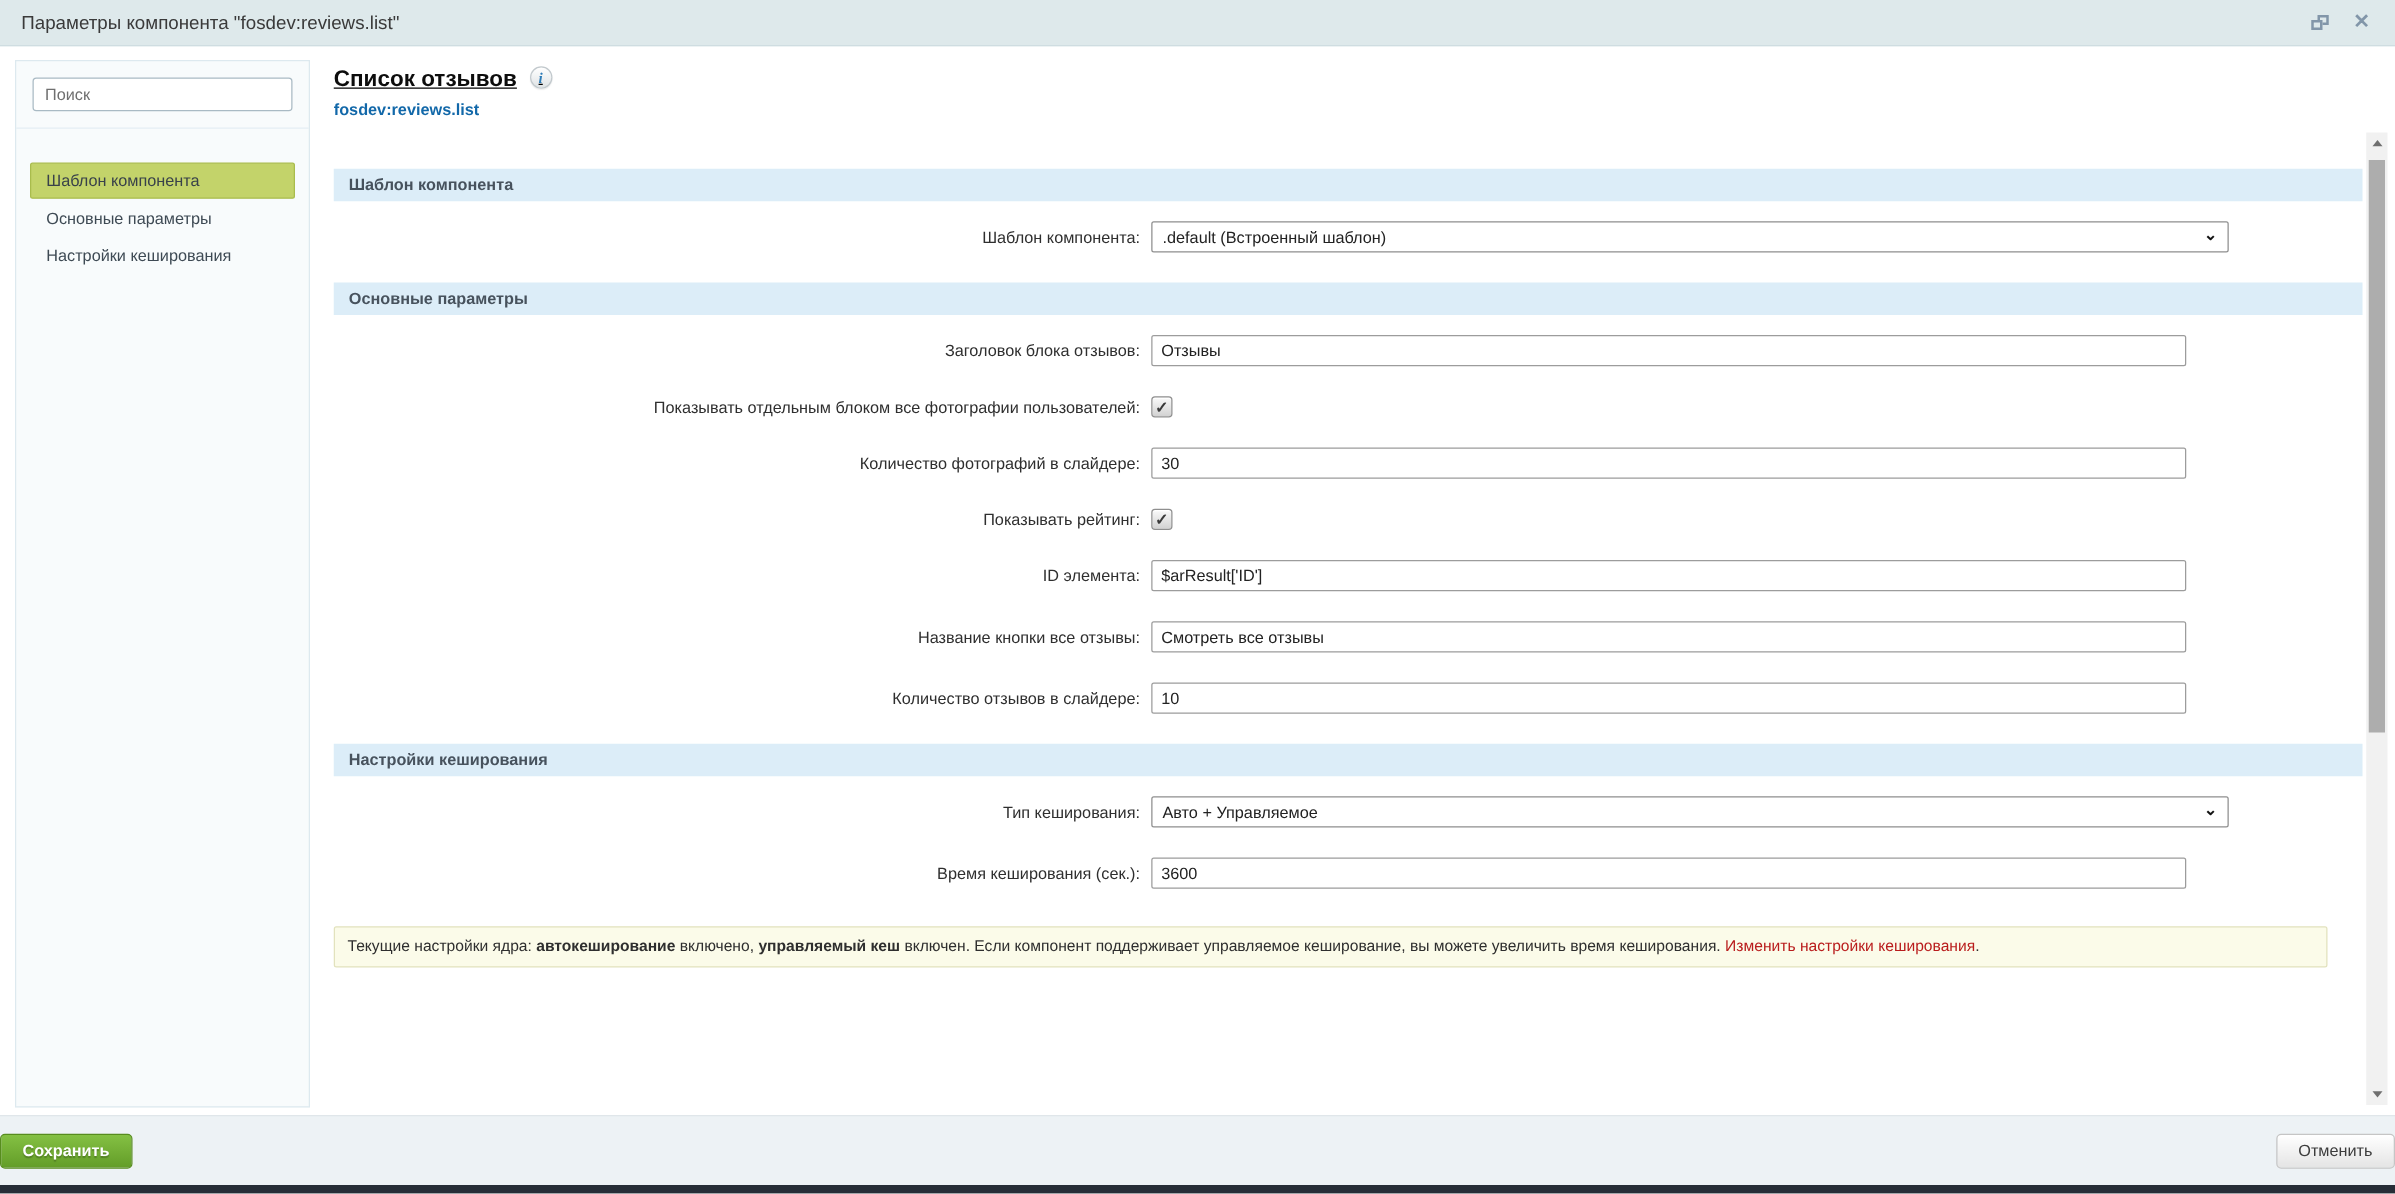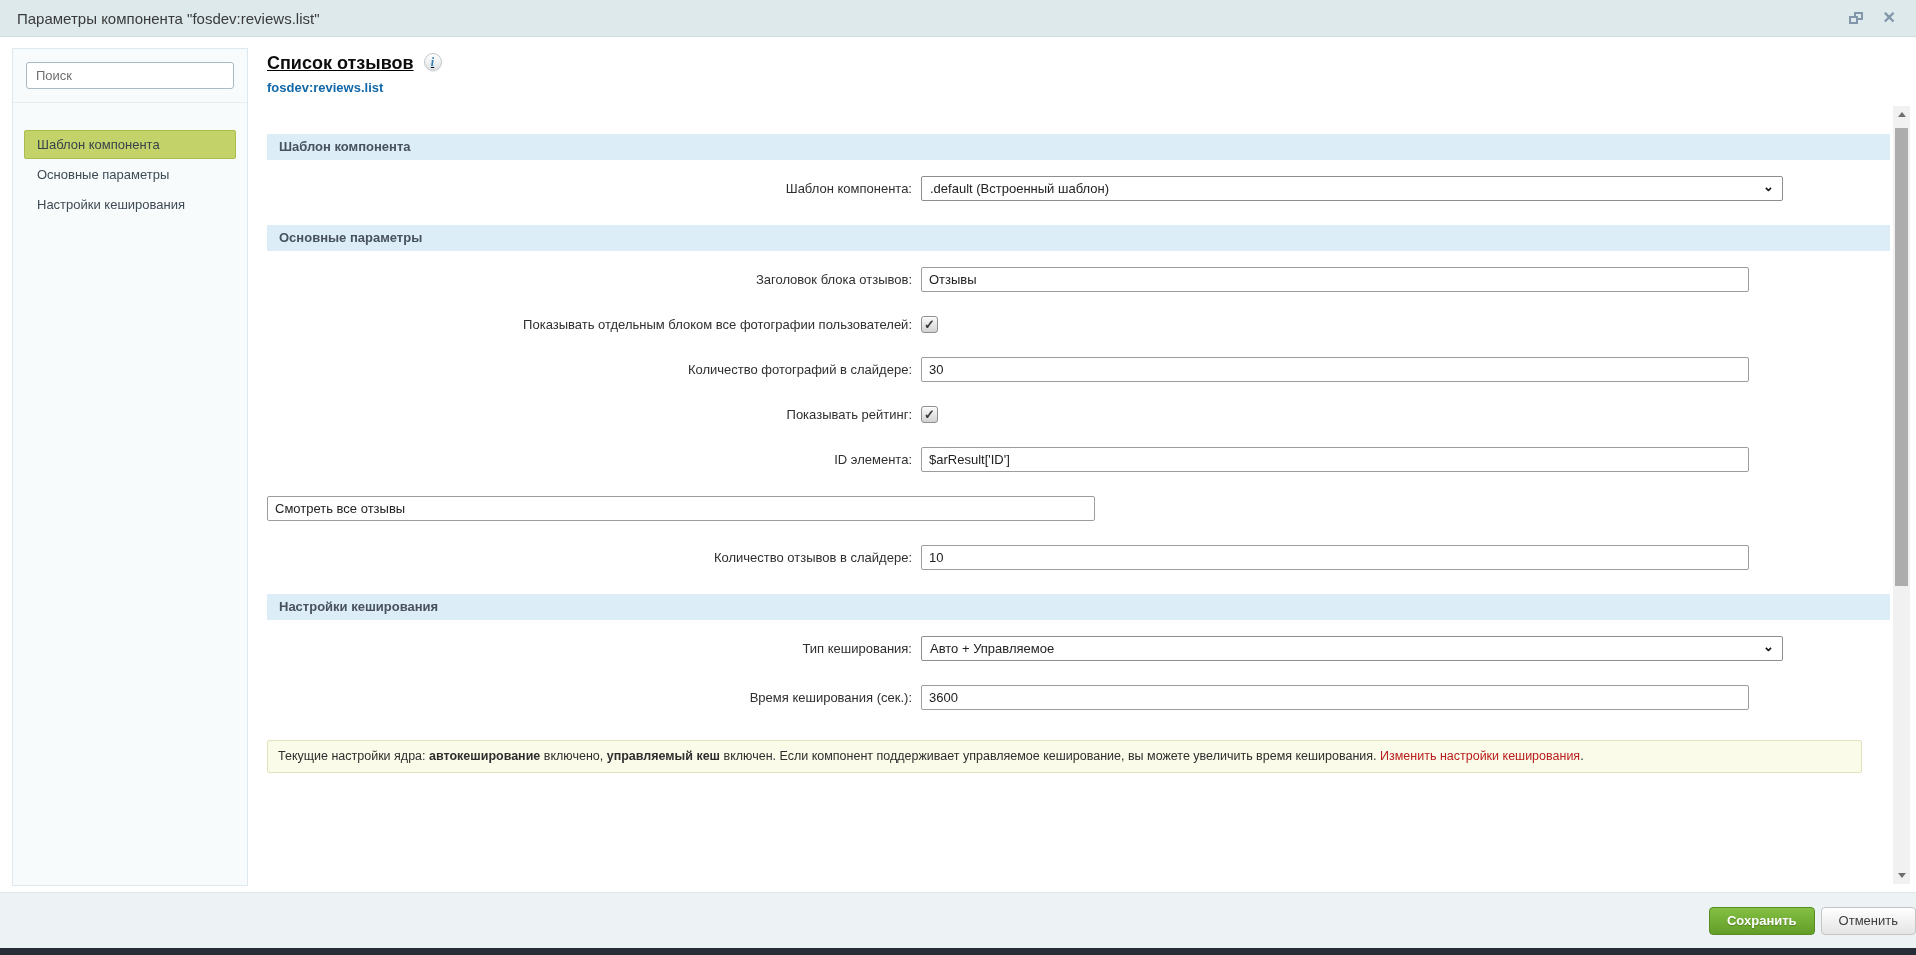--- a/index.html
+++ b/index.html
@@ -62,21 +62,21 @@
               justify-content:center; cursor:pointer; box-shadow:inset 0 1px 0 #fff; }
   .checkbox .check { font-size:13px; font-weight:bold; color:#3a3a3a; line-height:1; }
 
   .notice { margin-top:30px; width:1595px; border:1px solid #e2e2bd; background:#fbfbe9;
             padding:6px 10px; font-size:12.5px; color:#2e2e2e; border-radius:2px; line-height:1.5; }
   .notice b { font-weight:bold; }
   .notice-link { color:#b91c1c; cursor:pointer;margin-top:32px; }
 
   
   .footer { position:absolute; left:0; right:0; bottom:7px; height:56px; background:#edf2f5;
-            border-top:1px solid #e0e6ea; display:flex; align-items:center; justify-content:flex-end; gap:6px; }
+            border-top:1px solid #e0e6ea; display:flex; align-items:center; justify-content:space-between; gap:6px; }
   .btn { height:28px; border-radius:4px; font-size:13px; font-family:inherit; cursor:pointer; padding:0 17px; }
   .btn-save { background:linear-gradient(#84c043,#639d28); border:1px solid #578c1e; color:#fff;
               font-weight:bold; text-shadow:0 1px 1px rgba(0,0,0,0.25); }
   .btn-cancel { background:linear-gradient(#ffffff,#e4e4e4); border:1px solid #c5c5c5; color:#3c3c3c; }
   .bottom-strip { position:absolute; left:0; right:0; bottom:0; height:7px; background:#262d37; }
 
   
   .scrollbar { position:absolute; right:6px; top:106px; width:17px; height:778px; background:#f1f1f1; }
   .sb-btn { position:absolute; left:0; width:17px; height:17px; display:flex;
             align-items:center; justify-content:center; cursor:pointer; }
@@ -162,20 +162,21 @@
       </span>
     </div>
 
 
     <div class="row">
       <span class="f-label">ID элемента:</span>
       <input class="text-input" type="text" value="$arResult['ID']" style="">
     </div>
 
     <div class="row">
+      <span class="f-label">Название кнопки все отзывы:</span>
       <input class="text-input" type="text" value="Смотреть все отзывы" style="">
     </div>
 
     <div class="row">
       <span class="f-label">Количество отзывов в слайдере:</span>
       <input class="text-input" type="text" value="10" style="">
     </div>
 
     <div class="section-bar">Настройки кеширования</div>
 

